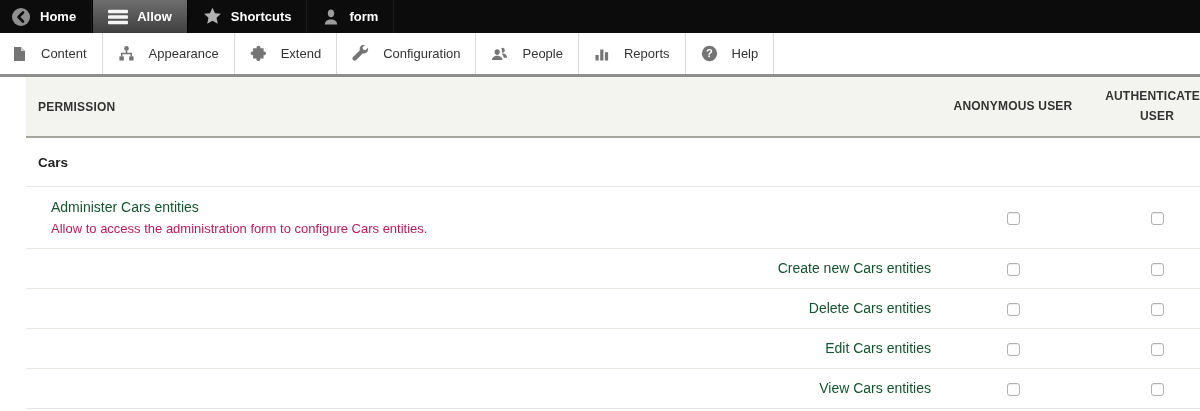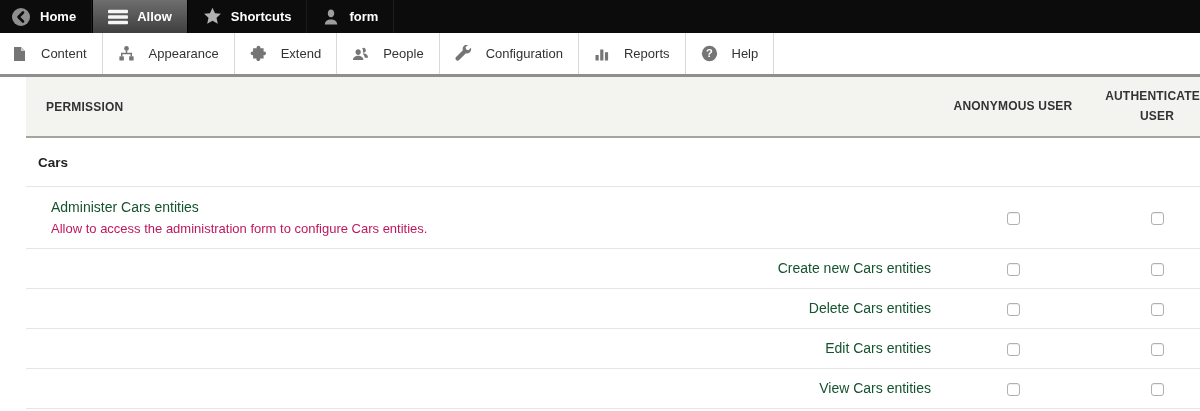--- a/index.html
+++ b/index.html
@@ -43,21 +43,21 @@
   .page{padding-left:26px;background:#fff;}
   table.permissions{
     border-collapse:collapse;table-layout:fixed;width:1203px;
   }
   col.c-perm{width:915px;}
   col.c-role{width:144px;}
   thead th{
     background:#f3f3f0;height:57px;font-size:12px;font-weight:bold;color:#333;
     border-bottom:2px solid #a5a5a0;letter-spacing:.2px;
   }
-  th.h-permission{text-align:left;padding-left:20px;}
+  th.h-permission{text-align:left;padding-left:12px;}
   th.h-role{text-align:center;padding:0 8px;line-height:1.6;}
   tbody td{border-bottom:1px solid #e7e7e2;vertical-align:middle;}
   tr.group-row td{
     height:46px;font-size:13.5px;font-weight:bold;color:#222;padding-left:12px;
   }
   tr.perm-row td.cell-title{padding:12px 10px 12px 25px;}
   tr.perm-row.single td.cell-title{padding-top:0;padding-bottom:0;height:39px;text-align:right;}
   .perm-title{font-size:14px;color:#14532d;line-height:17px;}
   .perm-desc{font-size:13px;color:#be185d;margin-top:5px;line-height:15px;}
   .perm-desc:empty{display:none;}
@@ -138,35 +138,35 @@
       <span class="icon">
           <svg width="17" height="17" viewBox="0 0 16 16" fill="#757575">
             <path d="M6.2 2.4c0-1 .8-1.7 1.8-1.7s1.8.7 1.8 1.7c0 .2 0 .4-.1.6h3.1v3.1c.2-.1.4-.1.6-.1 1 0 1.7.8 1.7 1.8s-.7 1.8-1.7 1.8c-.2 0-.4 0-.6-.1v3.3H9.5c.1.2.1.4.1.6 0 1-.8 1.7-1.8 1.7s-1.8-.7-1.8-1.7c0-.2 0-.4.1-.6H2.9V9.5c-.2.1-.4.1-.6.1-1 0-1.7-.8-1.7-1.8S1.3 6 2.3 6c.2 0 .4 0 .6.1V3h3.4c-.1-.2-.1-.4-.1-.6z"></path>
           </svg>
         </span>
       <span>Extend</span>
     </div>
     <div class="tray-item">
       <span class="icon">
           <svg width="17" height="17" viewBox="0 0 16 16" fill="#757575">
+            <path d="M15.2 3.7c0-.4-.1-.8-.2-1.1l-2.4 2.3-2.1-.6-.6-2.1L12.3 0c-.4-.1-.8-.2-1.2-.2-2.1 0-3.9 1.7-3.9 3.9 0 .4.1.8.2 1.2L1 11.3c-.8.8-.8 2.1 0 2.9.8.8 2.1.8 2.9 0l6.4-6.5c.4.1.8.2 1.2.2 2.1 0 3.7-1.9 3.7-4.2z"></path>
+          </svg>
+        </span>
+      <span>Configuration</span>
+    </div>
+    <div class="tray-item">
+      <span class="icon">
+          <svg width="17" height="17" viewBox="0 0 16 16" fill="#757575">
             <path d="M10.9 7.2c1.2 0 2.1-1 2.1-2.3s-.9-2.3-2.1-2.3c-.5 0-.9.2-1.3.4.5.7.8 1.5.8 2.5 0 .6-.1 1.1-.3 1.6.2 0 .5.1.8.1z"></path>
             <path d="M11.3 8.1c-.5 0-1 .1-1.4.2 1.2.9 2 2.2 2.1 3.6h3.1c0-2.1-1.6-3.8-3.8-3.8z"></path>
             <path d="M5.8 9.4c1.4 0 2.5-1.2 2.5-2.8S7.2 3.9 5.8 3.9 3.3 5.1 3.3 6.6s1.1 2.8 2.5 2.8z"></path>
             <path d="M5.8 10.2c-2.7 0-4.9 1.7-4.9 3.8h9.8c0-2.1-2.2-3.8-4.9-3.8z"></path>
           </svg>
         </span>
       <span>People</span>
-    </div>
-    <div class="tray-item">
-      <span class="icon">
-          <svg width="17" height="17" viewBox="0 0 16 16" fill="#757575">
-            <path d="M15.2 3.7c0-.4-.1-.8-.2-1.1l-2.4 2.3-2.1-.6-.6-2.1L12.3 0c-.4-.1-.8-.2-1.2-.2-2.1 0-3.9 1.7-3.9 3.9 0 .4.1.8.2 1.2L1 11.3c-.8.8-.8 2.1 0 2.9.8.8 2.1.8 2.9 0l6.4-6.5c.4.1.8.2 1.2.2 2.1 0 3.7-1.9 3.7-4.2z"></path>
-          </svg>
-        </span>
-      <span>Configuration</span>
     </div>
     <div class="tray-item">
       <span class="icon">
           <svg width="16" height="16" viewBox="0 0 16 16" fill="#757575">
             <rect x="1.5" y="9" width="3.2" height="5.5"></rect>
             <rect x="6.2" y="3.5" width="3.2" height="11"></rect>
             <rect x="10.9" y="6.2" width="3.2" height="8.3"></rect>
           </svg>
         </span>
       <span>Reports</span>

